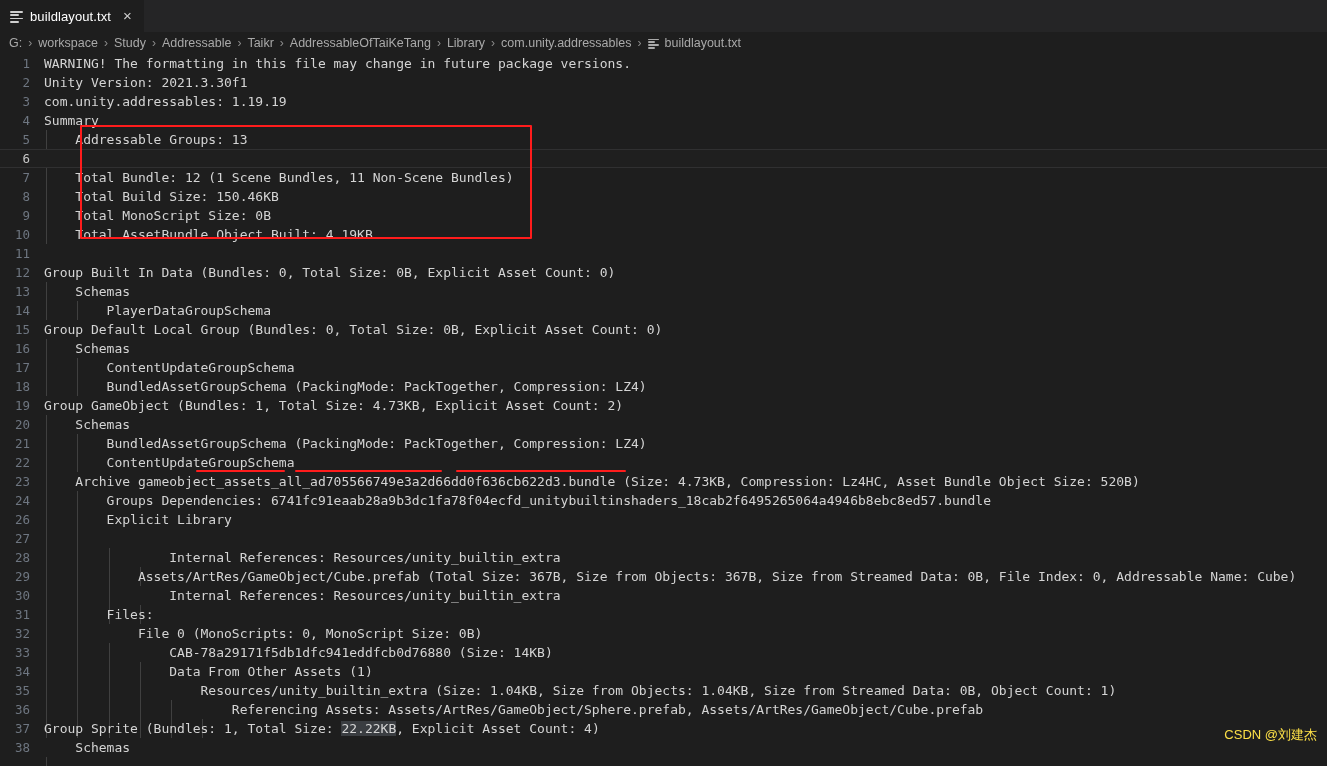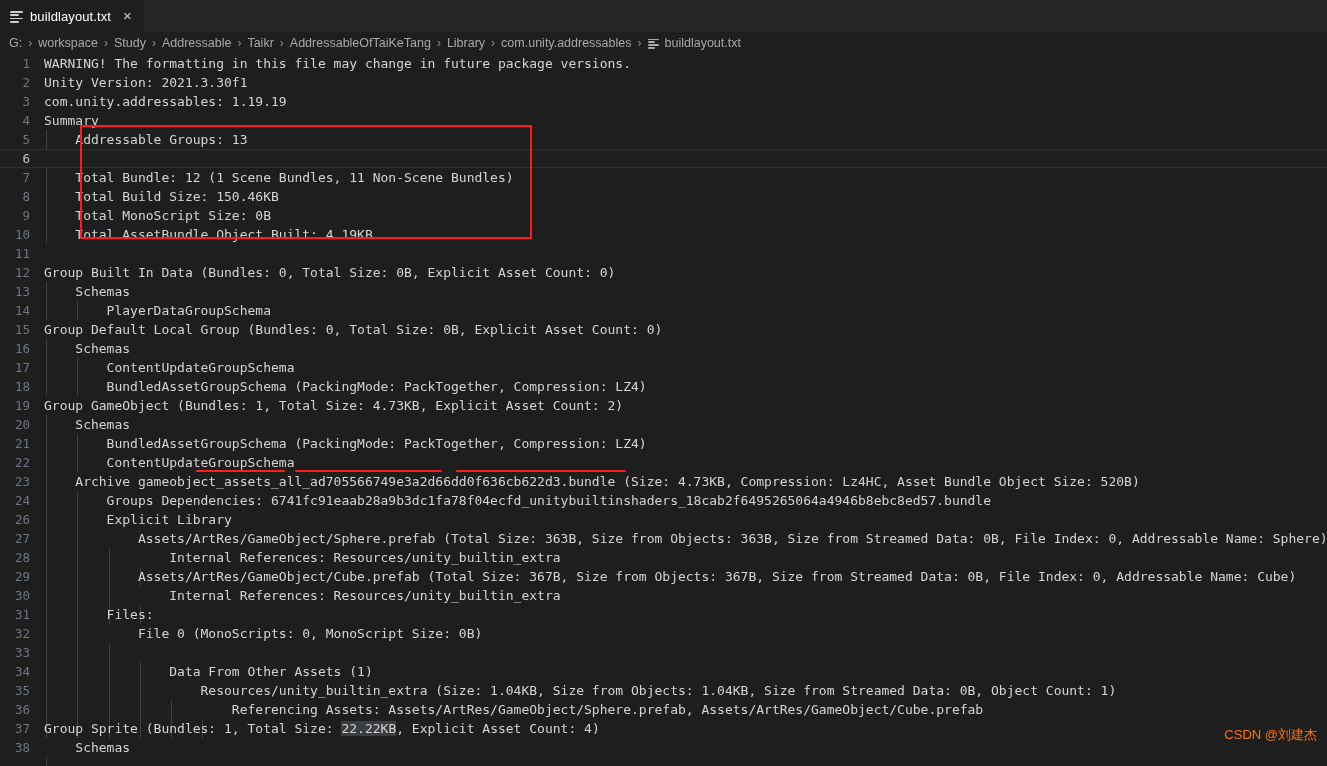--- a/index.html
+++ b/index.html
@@ -156,21 +156,21 @@
     background: #ff1c1c;
     border-radius: 2px;
     pointer-events: none;
   }
 
   
   #watermark {
     position: absolute;
     right: 10px;
     bottom: 22px;
-    color: #f97316;
+    color: #fde047;
     font-family: "Liberation Sans", sans-serif;
     font-size: 13px;
     user-select: none;
     white-space: nowrap;
   }
 </style>
 </head>
 <body>
 
 <div id="tabbar">
@@ -302,27 +302,27 @@
       <div class="line"><span class="gutter">16</span><span class="content">    Schemas</span></div>
       <div class="line"><span class="gutter">17</span><span class="content">        ContentUpdateGroupSchema</span></div>
       <div class="line"><span class="gutter">18</span><span class="content">        BundledAssetGroupSchema (PackingMode: PackTogether, Compression: LZ4)</span></div>
       <div class="line"><span class="gutter">19</span><span class="content">Group GameObject (Bundles: 1, Total Size: 4.73KB, Explicit Asset Count: 2)</span></div>
       <div class="line"><span class="gutter">20</span><span class="content">    Schemas</span></div>
       <div class="line"><span class="gutter">21</span><span class="content">        BundledAssetGroupSchema (PackingMode: PackTogether, Compression: LZ4)</span></div>
       <div class="line"><span class="gutter">22</span><span class="content">        ContentUpdateGroupSchema</span></div>
       <div class="line"><span class="gutter">23</span><span class="content">    Archive gameobject_assets_all_ad705566749e3a2d66dd0f636cb622d3.bundle (Size: 4.73KB, Compression: Lz4HC, Asset Bundle Object Size: 520B)</span></div>
       <div class="line"><span class="gutter">24</span><span class="content">        Groups Dependencies: 6741fc91eaab28a9b3dc1fa78f04ecfd_unitybuiltinshaders_18cab2f6495265064a4946b8ebc8ed57.bundle</span></div>
       <div class="line"><span class="gutter">26</span><span class="content">        Explicit Library</span></div>
-      <div class="line"><span class="gutter">27</span><span class="content">            Assets/ArtRes/GameObject/Sphere.prefab (Total Size: 363B, Size from Objects: 363B, Size from Streamed Data: 0B, File Index: 0, Addressable Name: Sphere)</span></div>
+      <div class="line"><span class="gutter">27</span></div>
       <div class="line"><span class="gutter">28</span><span class="content">                Internal References: Resources/unity_builtin_extra</span></div>
       <div class="line"><span class="gutter">29</span><span class="content">            Assets/ArtRes/GameObject/Cube.prefab (Total Size: 367B, Size from Objects: 367B, Size from Streamed Data: 0B, File Index: 0, Addressable Name: Cube)</span></div>
       <div class="line"><span class="gutter">30</span><span class="content">                Internal References: Resources/unity_builtin_extra</span></div>
       <div class="line"><span class="gutter">31</span><span class="content">        Files:</span></div>
       <div class="line"><span class="gutter">32</span><span class="content">            File 0 (MonoScripts: 0, MonoScript Size: 0B)</span></div>
-      <div class="line"><span class="gutter">33</span></div>
+      <div class="line"><span class="gutter">33</span><span class="content">                CAB-78a29171f5db1dfc941eddfcb0d76880 (Size: 14KB)</span></div>
       <div class="line"><span class="gutter">34</span><span class="content">                Data From Other Assets (1)</span></div>
       <div class="line"><span class="gutter">35</span><span class="content">                    Resources/unity_builtin_extra (Size: 1.04KB, Size from Objects: 1.04KB, Size from Streamed Data: 0B, Object Count: 1)</span></div>
       <div class="line"><span class="gutter">36</span><span class="content">                        Referencing Assets: Assets/ArtRes/GameObject/Sphere.prefab, Assets/ArtRes/GameObject/Cube.prefab</span></div>
       <div class="line"><span class="gutter">37</span><span class="content">Group Sprite (Bundles: 1, Total Size: <span class="sel">22.22KB</span>, Explicit Asset Count: 4)</span></div>
       <div class="line"><span class="gutter">38</span><span class="content">    Schemas</span></div>
     </div>
   <div id="annot-box" style="left: 80px; top: 71px; width: 452px; height: 114px; border-color: rgb(255, 28, 28);"></div>
   <div id="watermark">CSDN @刘建杰</div>
 <div class="annot-underline" style="left: 196px; top: 416px; width: 89px; background: rgb(255, 28, 28);"></div>
     <div class="annot-underline" style="left: 295px; top: 416px; width: 147px; background: rgb(255, 28, 28);"></div>

